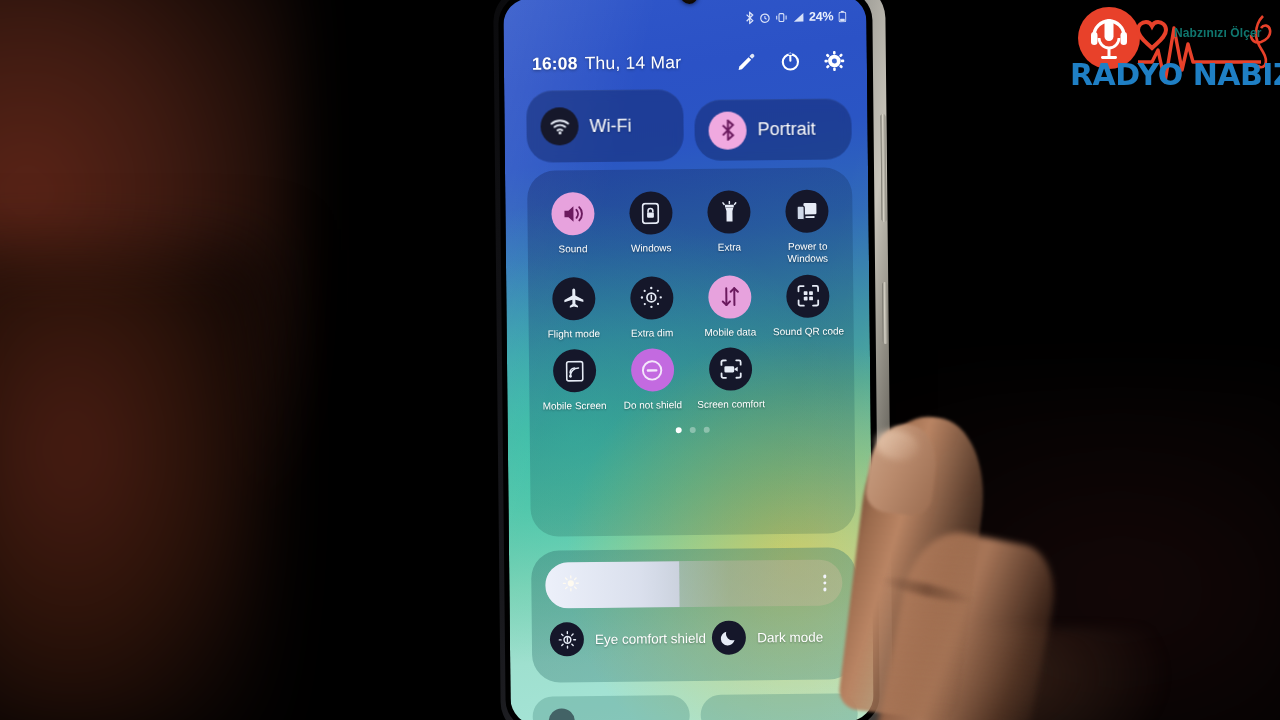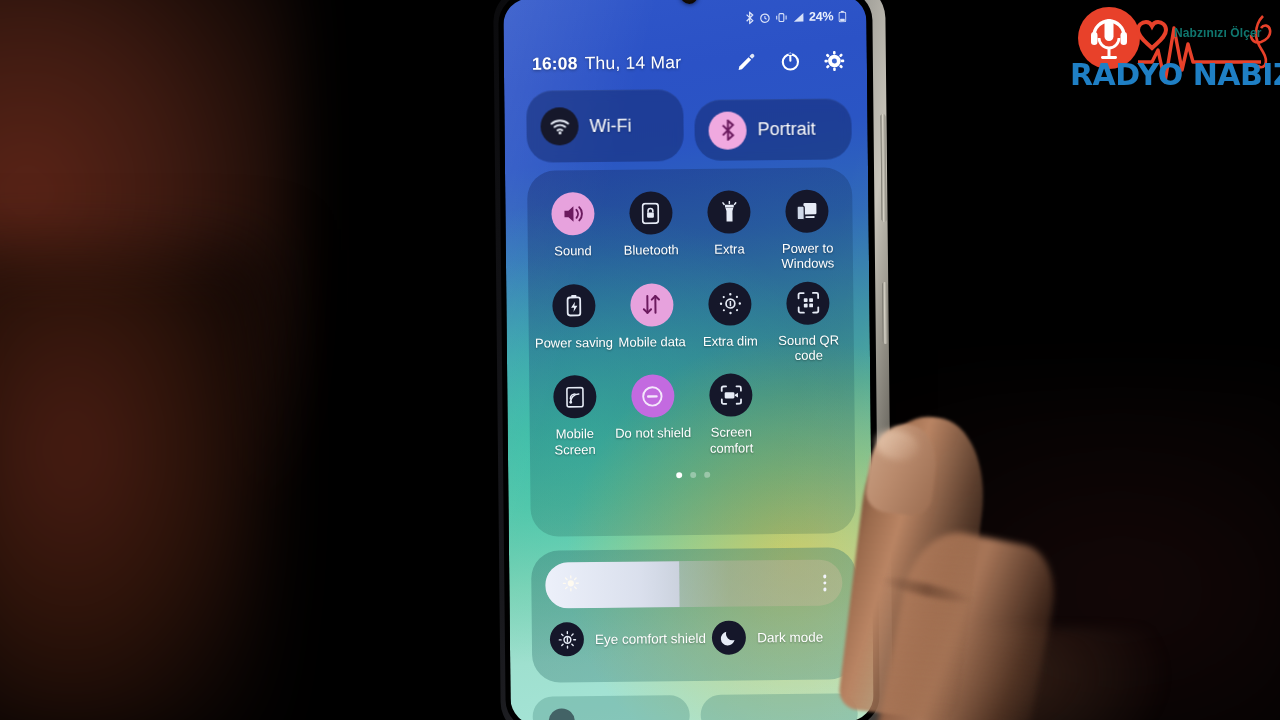--- a/index.html
+++ b/index.html
@@ -125,21 +125,21 @@
   .tgrid { display:grid; grid-template-columns:repeat(4,1fr); row-gap:4px; }
   .tile { display:flex; flex-direction:column; align-items:center; padding-top:6px; cursor:pointer; }
   .tile-ico {
     width:43px; height:43px; border-radius:50%;
     display:flex; align-items:center; justify-content:center; margin-bottom:8px;
   }
   .tile-ico.off { background:#15172a; }
   .tile-ico.on  { background:#e7a2dd; }
   .tile-ico.on-v{ background:#c36ae0; }
   .tile-lbl {
-    font-size:13px; color:#ffffff; text-align:center; line-height:1.18;
+    font-size:10px; color:#ffffff; text-align:center; line-height:1.18;
     max-width:82px; text-shadow:0 1px 2px rgba(0,0,0,.38);
   }
   .pager { display:flex; justify-content:center; gap:8px; margin-top:16px; }
   .dot { width:6px; height:6px; border-radius:50%; background:rgba(255,255,255,0.34); }
   .dot.active { background:#ffffff; }
 
   
   .bright-panel {
     position:absolute; left:22px; right:16px; top:552px; height:132px;
     border-radius:28px;
@@ -359,21 +359,21 @@
           </div>
 
           <div class="tile">
             <span class="tile-ico off">
               <svg width="18" height="22" viewBox="0 0 18 22">
                   <rect x="1.2" y="1.2" width="15.6" height="19.6" rx="2.6" fill="none" stroke="#e6ebf6" stroke-width="1.7"></rect>
                   <path d="M6.6 10.2V8.4a2.4 2.4 0 0 1 4.8 0v1.8" fill="none" stroke="#e6ebf6" stroke-width="1.6"></path>
                   <rect x="5.6" y="10" width="6.8" height="5.4" rx="1.1" fill="#e6ebf6"></rect>
                 </svg>
             </span>
-            <span class="tile-lbl">Bluetooth</span>
+            <span class="tile-lbl">Windows</span>
           </div>
 
           <div class="tile">
             <span class="tile-ico off">
               <svg width="20" height="23" viewBox="0 0 20 23">
                   <path d="M6 7h8l-1 3.4v10.4H7V10.4z" fill="#e6ebf6"></path>
                   <path d="M5.6 4.2h8.8v2.6H5.6z" fill="#e6ebf6"></path>
                   <g stroke="#e6ebf6" stroke-width="1.5" stroke-linecap="round">
                     <path d="M10 0.8v2"></path>
                     <path d="M3.6 2.2l1.2 1.6"></path>
@@ -388,64 +388,62 @@
             <span class="tile-ico off">
               <svg width="23" height="21" viewBox="0 0 23 21">
                   <rect x="8" y="2.2" width="13" height="11.4" rx="1.4" fill="#e6ebf6"></rect>
                   <rect x="10" y="15.4" width="9" height="1.8" fill="#e6ebf6"></rect>
                   <rect x="1.6" y="5.2" width="7.2" height="13.6" rx="1.5" fill="#cfd8e8" stroke="#1b1d30" stroke-width="1.3"></rect>
                 </svg>
             </span>
             <span class="tile-lbl">Power to Windows</span>
           </div>
 
-
-          <div class="tile">
-            <span class="tile-ico off">
-              <svg width="17" height="23" viewBox="0 0 17 23">
-                  <rect x="2.2" y="3.2" width="12.6" height="18" rx="2.4" fill="none" stroke="#e6ebf6" stroke-width="1.8"></rect>
-                  <rect x="5.8" y="0.8" width="5.4" height="2.2" rx="0.9" fill="#e6ebf6"></rect>
-                  <path d="M9.6 7.4l-4 6h3l-.6 4.4 4-6.2h-3z" fill="#e6ebf6"></path>
-                </svg>
-            </span>
-            <span class="tile-lbl">Power saving</span>
-          </div>
-
-          <div class="tile">
-            <span class="tile-ico on">
-              <svg width="22" height="22" viewBox="0 0 22 22">
-                  <g stroke="#6b1a5e" stroke-width="2" fill="none" stroke-linecap="round" stroke-linejoin="round">
-                    <path d="M7 2.6v16.8"></path>
-                    <path d="M3.4 15.8L7 19.4l3.6-3.6"></path>
-                    <path d="M15 19.4V2.6"></path>
-                    <path d="M11.4 6.2L15 2.6l3.6 3.6"></path>
-                  </g>
-                </svg>
-            </span>
-            <span class="tile-lbl">Mobile data</span>
-          </div>
+          <div class="tile">
+            <span class="tile-ico off">
+              <svg width="23" height="22" viewBox="0 0 23 22">
+                  <path d="M11.5 1.2c.9 0 1.5.9 1.5 2v5l8 4.4v2.2l-8-2.3v4.3l2.6 1.9v1.7l-4.1-1.1-4.1 1.1v-1.7l2.6-1.9v-4.3l-8 2.3v-2.2l8-4.4v-5c0-1.1.6-2 1.5-2z" fill="#e6ebf6"></path>
+                </svg>
+            </span>
+            <span class="tile-lbl">Flight mode</span>
+          </div>
+
 
           <div class="tile">
             <span class="tile-ico off">
               <svg width="24" height="24" viewBox="0 0 24 24">
                   <circle cx="12" cy="12" r="4.4" fill="none" stroke="#e6ebf6" stroke-width="1.7"></circle>
                   <path d="M12 9.4v5.2" stroke="#e6ebf6" stroke-width="1.5"></path>
                   <g fill="#e6ebf6">
                     <circle cx="12" cy="2.6" r="1.2"></circle>
                     <circle cx="12" cy="21.4" r="1.2"></circle>
                     <circle cx="2.6" cy="12" r="1.2"></circle>
                     <circle cx="21.4" cy="12" r="1.2"></circle>
                     <circle cx="5.4" cy="5.4" r="1.1"></circle>
                     <circle cx="18.6" cy="18.6" r="1.1"></circle>
                     <circle cx="18.6" cy="5.4" r="1.1"></circle>
                     <circle cx="5.4" cy="18.6" r="1.1"></circle>
                   </g>
                 </svg>
             </span>
             <span class="tile-lbl">Extra dim</span>
+          </div>
+
+          <div class="tile">
+            <span class="tile-ico on">
+              <svg width="22" height="22" viewBox="0 0 22 22">
+                  <g stroke="#6b1a5e" stroke-width="2" fill="none" stroke-linecap="round" stroke-linejoin="round">
+                    <path d="M7 2.6v16.8"></path>
+                    <path d="M3.4 15.8L7 19.4l3.6-3.6"></path>
+                    <path d="M15 19.4V2.6"></path>
+                    <path d="M11.4 6.2L15 2.6l3.6 3.6"></path>
+                  </g>
+                </svg>
+            </span>
+            <span class="tile-lbl">Mobile data</span>
           </div>
 
           <div class="tile">
             <span class="tile-ico off">
               <svg width="24" height="24" viewBox="0 0 24 24">
                   <g stroke="#e6ebf6" stroke-width="1.8" fill="none" stroke-linecap="round">
                     <path d="M2.2 7.4V3.8a1.6 1.6 0 0 1 1.6-1.6h3.6"></path>
                     <path d="M16.6 2.2h3.6a1.6 1.6 0 0 1 1.6 1.6v3.6"></path>
                     <path d="M21.8 16.6v3.6a1.6 1.6 0 0 1-1.6 1.6h-3.6"></path>
                     <path d="M7.4 21.8H3.8a1.6 1.6 0 0 1-1.6-1.6v-3.6"></path>

